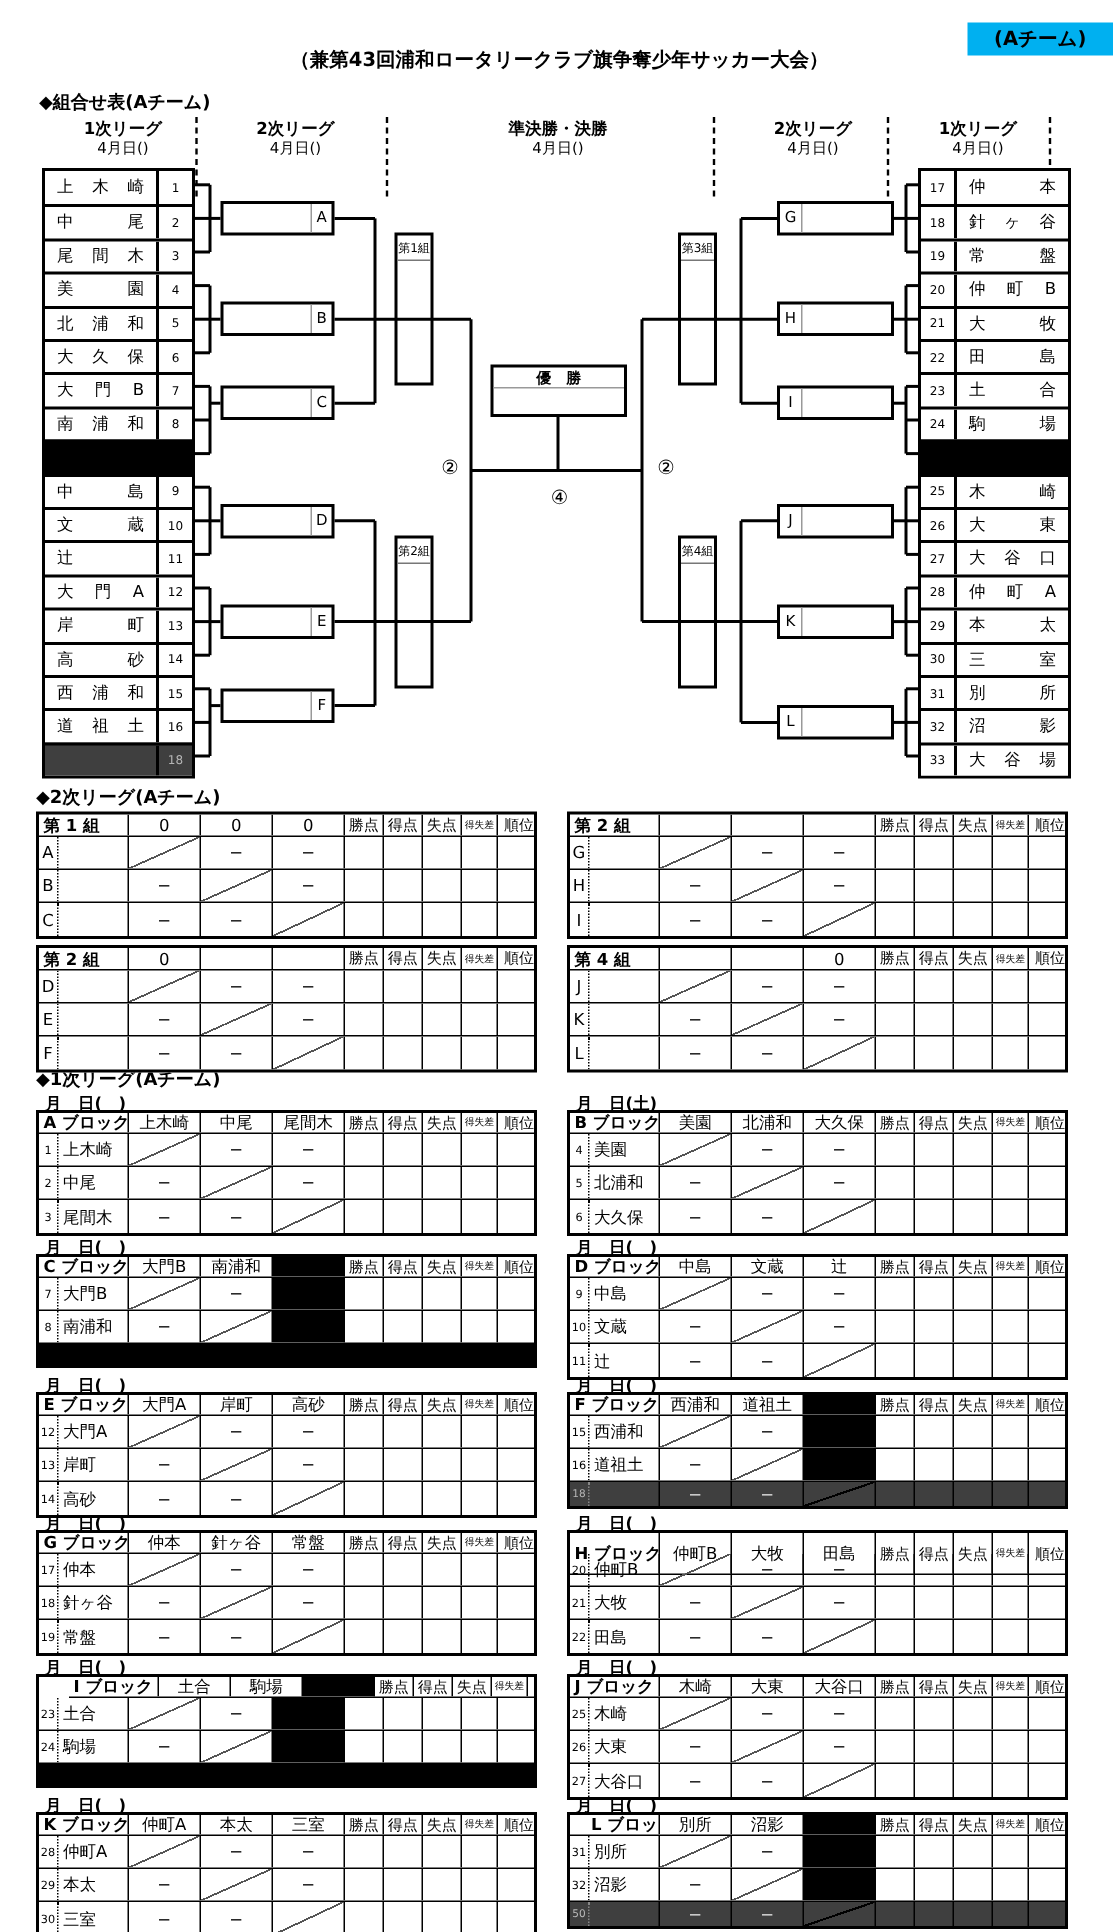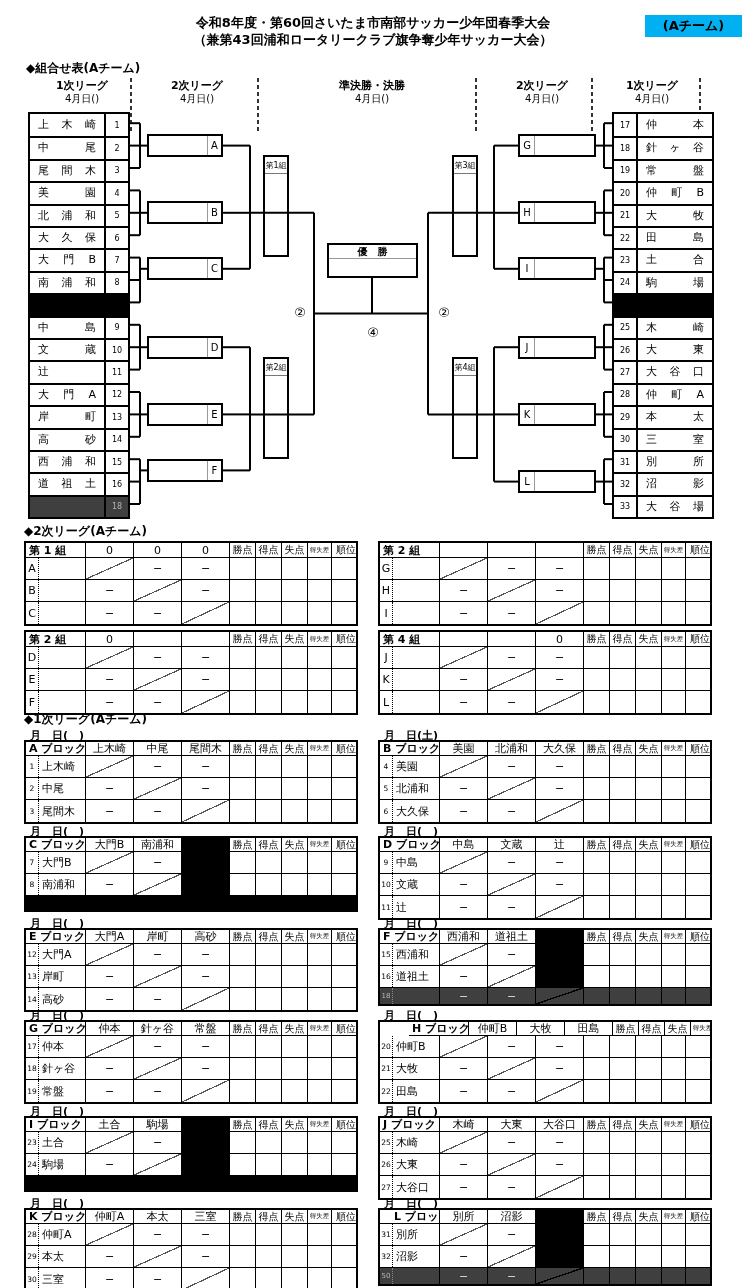--- a/index.html
+++ b/index.html
@@ -16,21 +16,20 @@
   .cl{box-sizing:border-box;height:100%;display:flex;align-items:center;justify-content:center;
       border-right:1px solid #000;overflow:hidden;flex-shrink:0;}
   .cl:last-child{border-right:none;}
   .diag{background-image:linear-gradient(to bottom right,transparent calc(50% - 0.6px),#555 calc(50% - 0.6px),#555 calc(50% + 0.6px),transparent calc(50% + 0.6px));}
   .diagd{background-image:linear-gradient(to bottom right,transparent calc(50% - 0.7px),#000 calc(50% - 0.7px),#000 calc(50% + 0.7px),transparent calc(50% + 0.7px));}
 </style>
 </head>
 <body>
 
 <div id="sheet">
-  <div class="title" style="top:14px">令和8年度・第60回さいたま市南部サッカー少年団春季大会</div>
   <div class="title" style="top:31px">（兼第43回浦和ロータリークラブ旗争奪少年サッカー大会）</div>
   <div class="badge">(Aチーム)</div>
   <div class="h1" style="left:26px;top:60px">◆組合せ表(Aチーム)</div>
 
   <div class="rh" style="left:22px">1次リーグ</div>
   <div class="rd" style="left:22px">4月日()</div>
   <div class="rh" style="left:137px">2次リーグ</div>
   <div class="rd" style="left:137px">4月日()</div>
   <div class="rh" style="left:312px">準決勝・決勝</div>
   <div class="rd" style="left:312px">4月日()</div>
@@ -915,21 +914,21 @@
         <div class="cl diag" style="width: 48px; font-size: 11px;"></div>
         <div class="cl" style="width: 26px;"></div>
         <div class="cl" style="width: 26px;"></div>
         <div class="cl" style="width: 26px;"></div>
         <div class="cl" style="width: 24px;"></div>
         <div class="cl" style="width: 28px;"></div>
       </div>
     </div>
     <div style="position: absolute; left: 384px; top: 1008px; font-size: 11px; font-weight: bold; white-space: pre;">月　日(　)</div>
     <div style="position: absolute; left: 378px; top: 1020px; width: 334px; height: 84px; border: 2px solid rgb(0, 0, 0); box-sizing: border-box; background: rgb(255, 255, 255);">
-      <div class="lrow" style="top: 0px; height: 14px; border-bottom: 1px solid rgb(0, 0, 0); margin-left: 29px;">
+      <div class="lrow" style="top: 0px; height: 28px; border-bottom: 1px solid rgb(0, 0, 0);">
         <div class="cl" style="width: 60px; justify-content: flex-start; padding-left: 3px; font-weight: bold; font-size: 11px; white-space: nowrap;">H ブロック</div>
         <div class="cl" style="width: 48px; font-size: 11px;">仲町B</div>
         <div class="cl" style="width: 48px; font-size: 11px;">大牧</div>
         <div class="cl" style="width: 48px; font-size: 11px;">田島</div>
         <div class="cl" style="width: 26px; font-size: 10px;">勝点</div>
         <div class="cl" style="width: 26px; font-size: 10px;">得点</div>
         <div class="cl" style="width: 26px; font-size: 10px;">失点</div>
         <div class="cl" style="width: 24px; font-size: 6.5px;">得失差</div>
         <div class="cl" style="width: 28px; font-size: 10px;">順位</div>
       </div>
@@ -971,21 +970,21 @@
         <div class="cl diag" style="width: 48px; font-size: 11px;"></div>
         <div class="cl" style="width: 26px;"></div>
         <div class="cl" style="width: 26px;"></div>
         <div class="cl" style="width: 26px;"></div>
         <div class="cl" style="width: 24px;"></div>
         <div class="cl" style="width: 28px;"></div>
       </div>
     </div>
     <div style="position: absolute; left: 30px; top: 1104px; font-size: 11px; font-weight: bold; white-space: pre;">月　日(　)</div>
     <div style="position: absolute; left: 24px; top: 1116px; width: 334px; height: 76px; border: 2px solid rgb(0, 0, 0); box-sizing: border-box; background: rgb(255, 255, 255);">
-      <div class="lrow" style="top: 0px; height: 14px; border-bottom: 1px solid rgb(0, 0, 0);">
+      <div class="lrow" style="top: 0px; height: 14px; border-bottom: 1px solid rgb(0, 0, 0); margin-left: 20px;">
         <div class="cl" style="width: 60px; justify-content: flex-start; padding-left: 3px; font-weight: bold; font-size: 11px; white-space: nowrap;">I ブロック</div>
         <div class="cl" style="width: 48px; font-size: 11px;">土合</div>
         <div class="cl" style="width: 48px; font-size: 11px;">駒場</div>
         <div class="cl" style="width: 48px; font-size: 11px; background: rgb(0, 0, 0);"></div>
         <div class="cl" style="width: 26px; font-size: 10px;">勝点</div>
         <div class="cl" style="width: 26px; font-size: 10px;">得点</div>
         <div class="cl" style="width: 26px; font-size: 10px;">失点</div>
         <div class="cl" style="width: 24px; font-size: 6.5px;">得失差</div>
         <div class="cl" style="width: 28px; font-size: 10px;">順位</div>
       </div>

